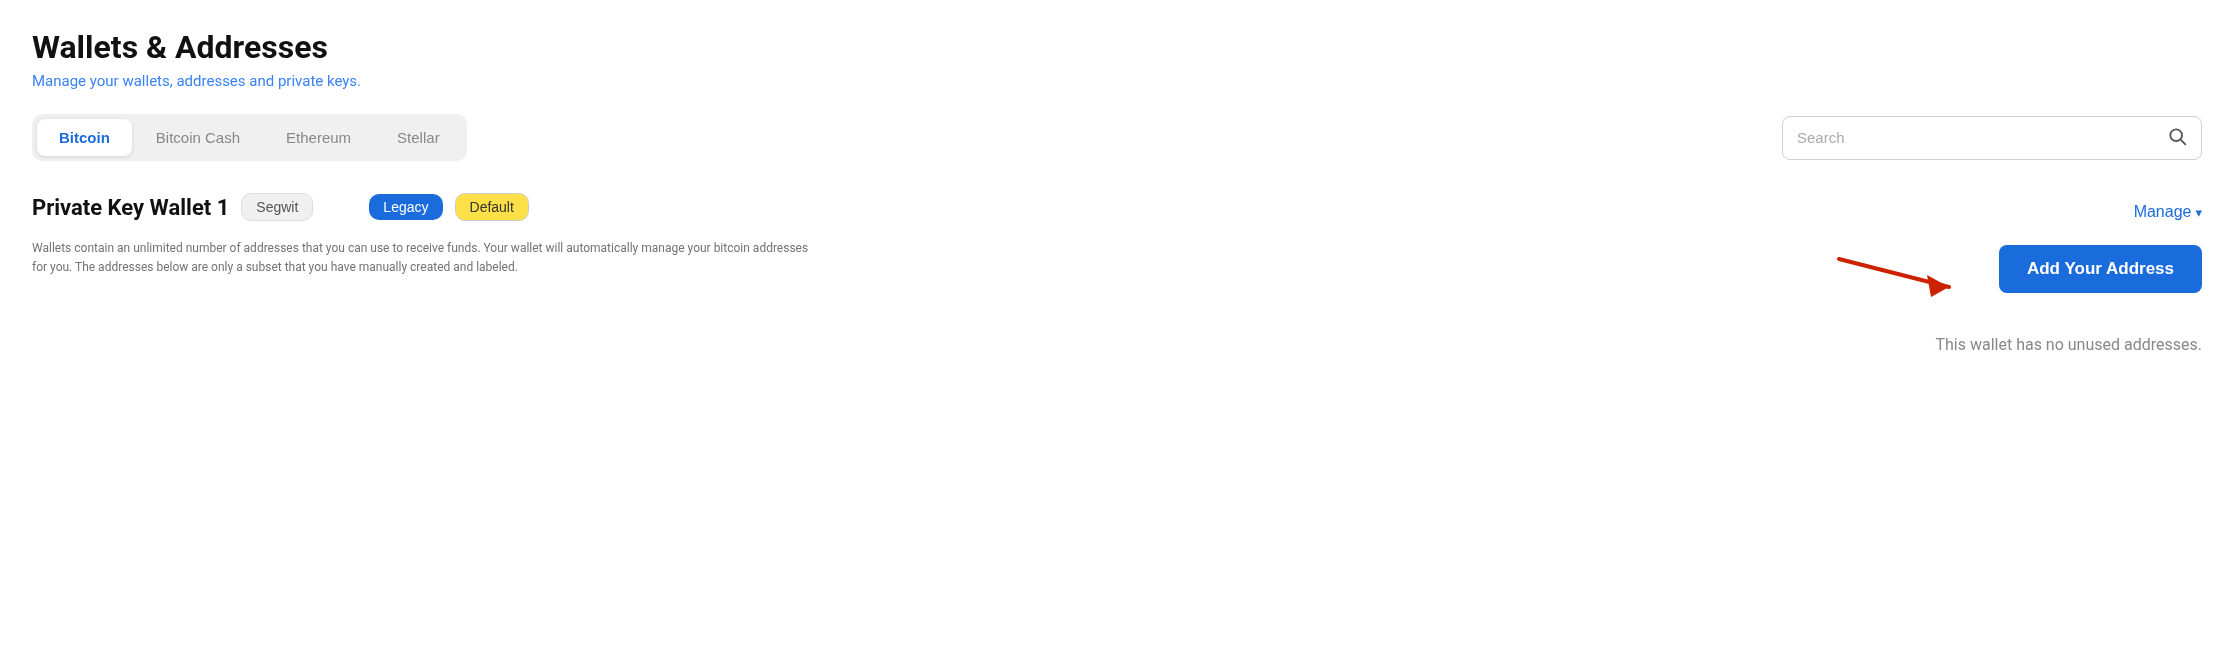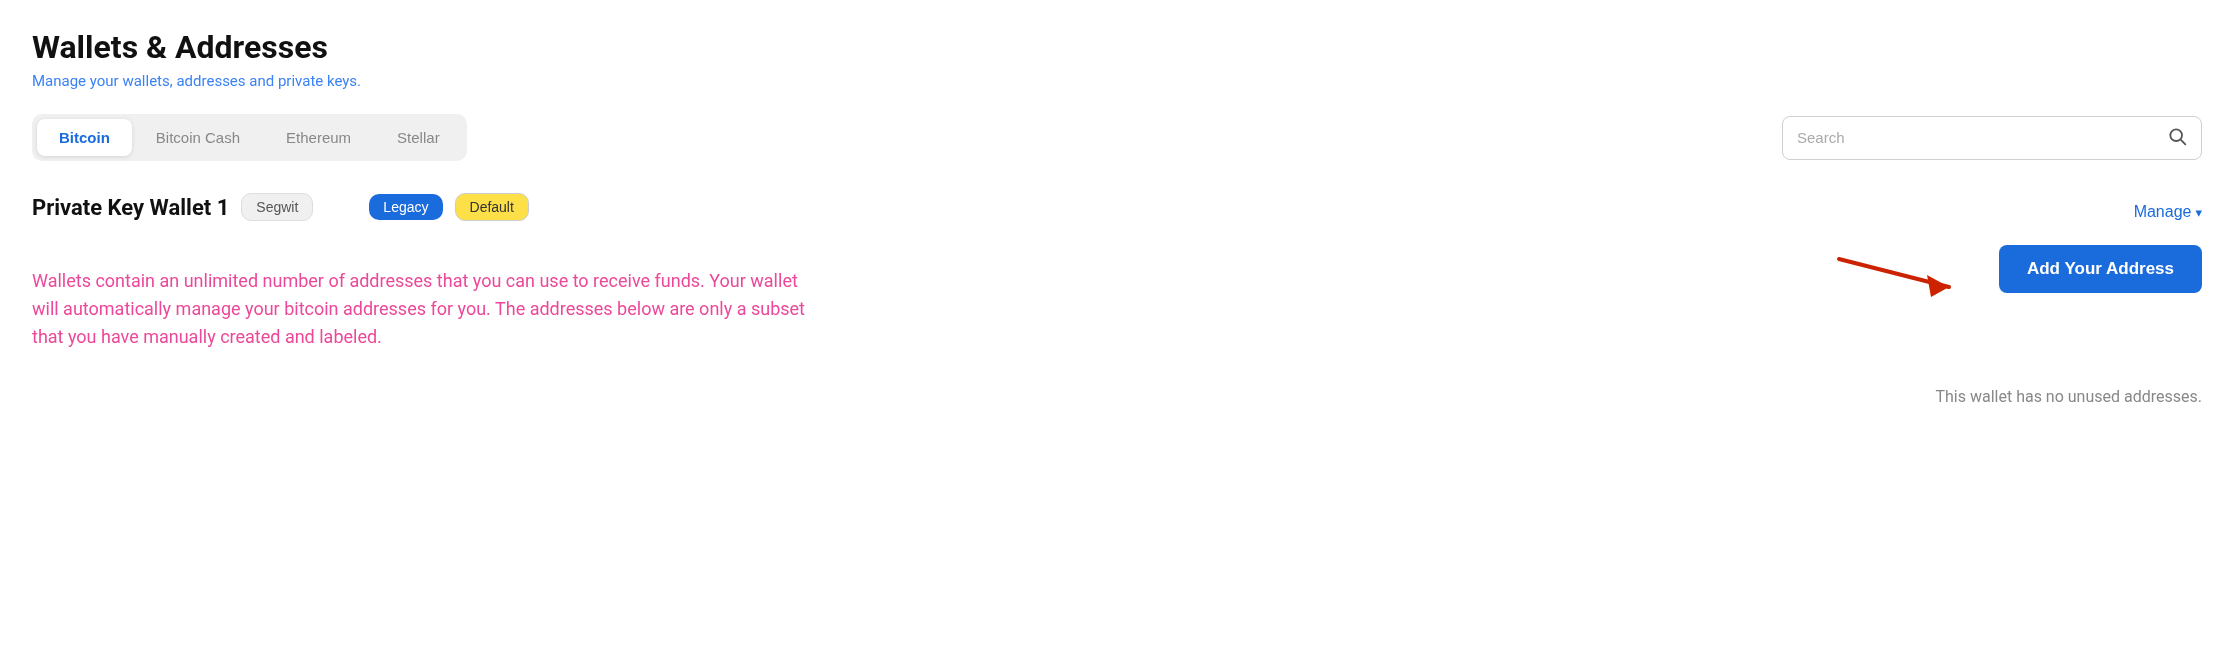--- a/index.html
+++ b/index.html
@@ -146,25 +146,24 @@
     .unused-addresses-section {
       margin-bottom: 16px;
     }
     .unused-title {
       font-size: 18px;
       font-weight: 700;
       color: #111;
       margin-bottom: 6px;
     }
     .unused-desc {
-      font-size: 18px;
-      color: #ec4899;
+      font-size: 12px;
+      color: #737373;
       max-width: 780px;
       line-height: 1.55;
-      margin-top: 28px;
     }
 
     .action-row {
       display: flex;
       align-items: flex-start;
       justify-content: space-between;
       margin-top: 8px;
     }
 
     .arrow-button-area {

